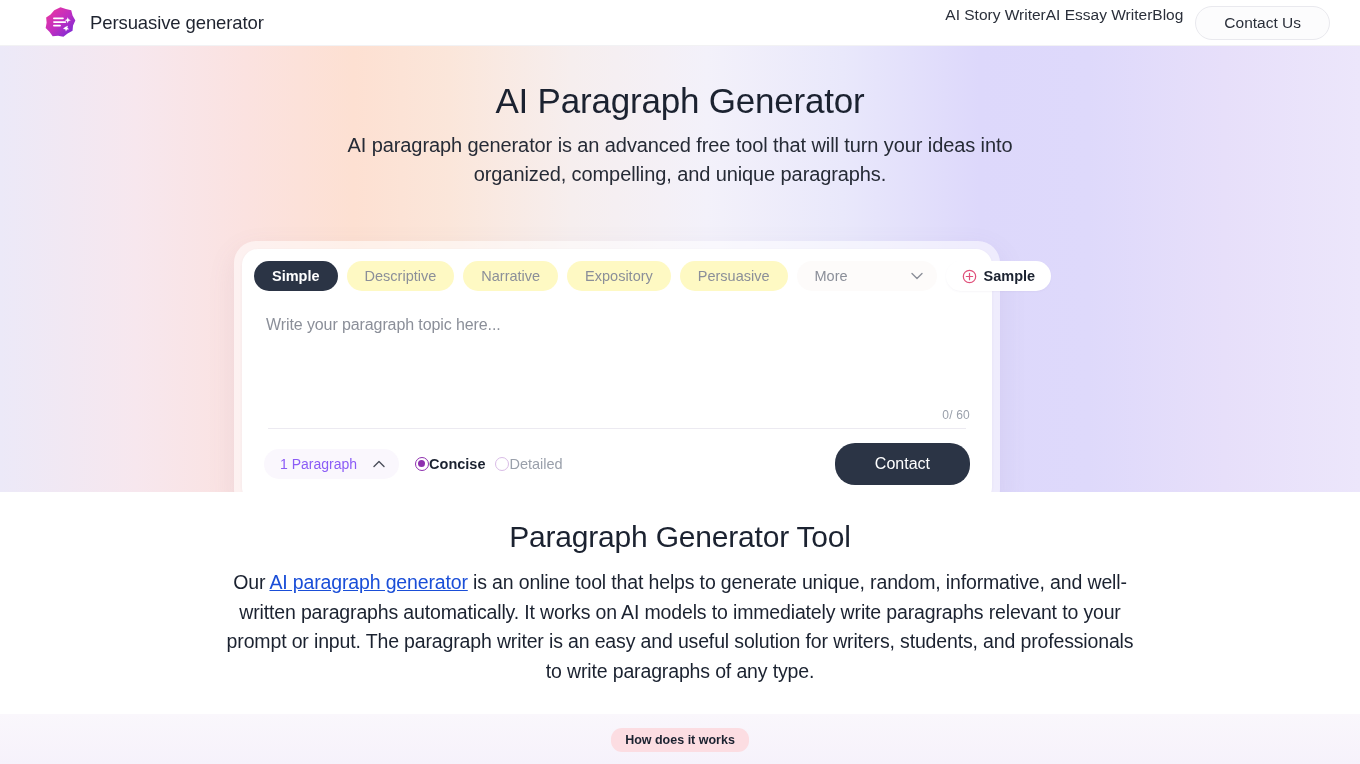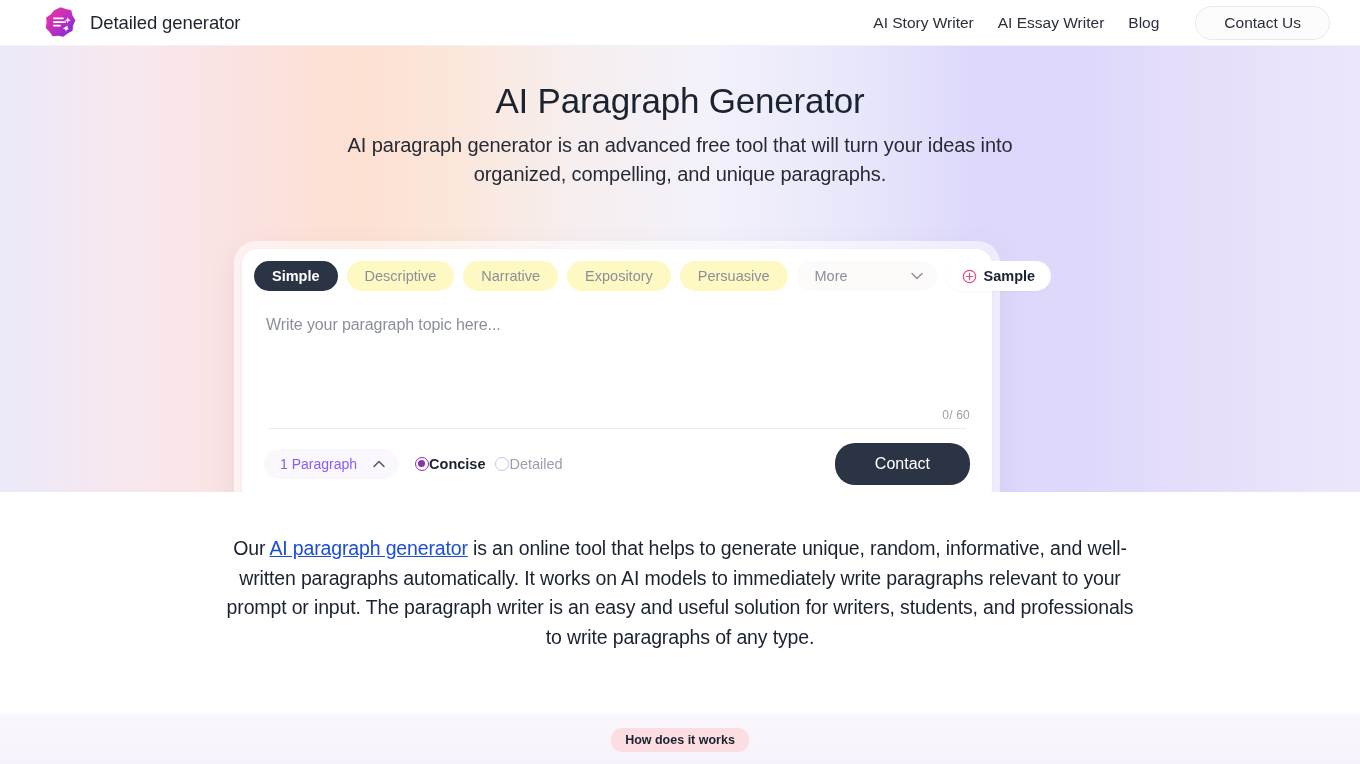--- a/index.html
+++ b/index.html
@@ -31,22 +31,20 @@
   }
   .brand-name {
     font-size: 18.5px;
     color: #1f2430;
     letter-spacing: -0.1px;
     white-space: nowrap;
   }
   .nav {
     margin-left: auto;
     display: flex;
-    align-items: center;
-    gap: 24px;
   }
   .nav-link {
     font-size: 15.5px;
     color: #2a2f3a;
     white-space: nowrap;
     cursor: pointer;
   }
   .contact-btn {
     margin-left: 12px;
     font-size: 15.5px;
@@ -323,21 +321,21 @@
           <stop offset="100%" stop-color="#6c2bd9"></stop>
         </linearGradient>
       </defs>
       <path d="M20 1.5 L26.5 3.6 L33 5 L34.6 11.5 L38 17.5 L35.2 23.6 L34.6 30 L28.6 33.2 L23.5 37.2 L17 36.1 L10.5 36.6 L6.6 31.3 L2 26.8 L3.2 20.4 L2.6 14 L8 10.4 L12.4 5.2 L20 1.5 Z" fill="url(#lg)"></path>
       <rect x="11" y="14" width="13" height="2.1" rx="1" fill="#ffffff"></rect>
       <rect x="11" y="18.4" width="16" height="2.1" rx="1" fill="#ffffff"></rect>
       <rect x="11" y="22.8" width="9.5" height="2.1" rx="1" fill="#ffffff"></rect>
       <path d="M25.5 25.5 L23 27.8 L25.8 28.3 L26.6 31 L27.8 28.4 L30.4 28.2 L28.3 26.4 L29 23.8 Z" fill="#ffffff"></path>
       <path d="M28.8 13.5 L29.8 16.2 L32.5 17.2 L29.8 18.2 L28.8 20.9 L27.8 18.2 L25.1 17.2 L27.8 16.2 Z" fill="#ffffff"></path>
     </svg>
-    <span class="brand-name">Detailed generator</span>
+    <span class="brand-name">Persuasive generator</span>
   </div>
 
   <nav class="nav">
     <span class="nav-link">AI Story Writer</span>
     <span class="nav-link">AI Essay Writer</span>
     <span class="nav-link">Blog</span>
     <button class="contact-btn">Contact Us</button>
   </nav>
 </div>
 
@@ -398,20 +396,21 @@
         </div>
 
         <button class="generate-btn">Contact</button>
       </div>
 
     </div>
   </div>
 </section>
 
 <section class="about">
+  <h2 class="about-title">Paragraph Generator Tool</h2>
   <p class="about-body">
     <span>Our </span><a href="#">AI paragraph generator</a><span> is an online tool that helps to generate unique, random, informative, and well-written paragraphs automatically. It works on AI models to immediately write paragraphs relevant to your prompt or input. The paragraph writer is an easy and useful solution for writers, students, and professionals to write paragraphs of any type.</span>
   </p>
 </section>
 
 <div class="bottom-strip">
   <span class="how-badge">How does it works</span>
 </div>
 
 </body></html>

